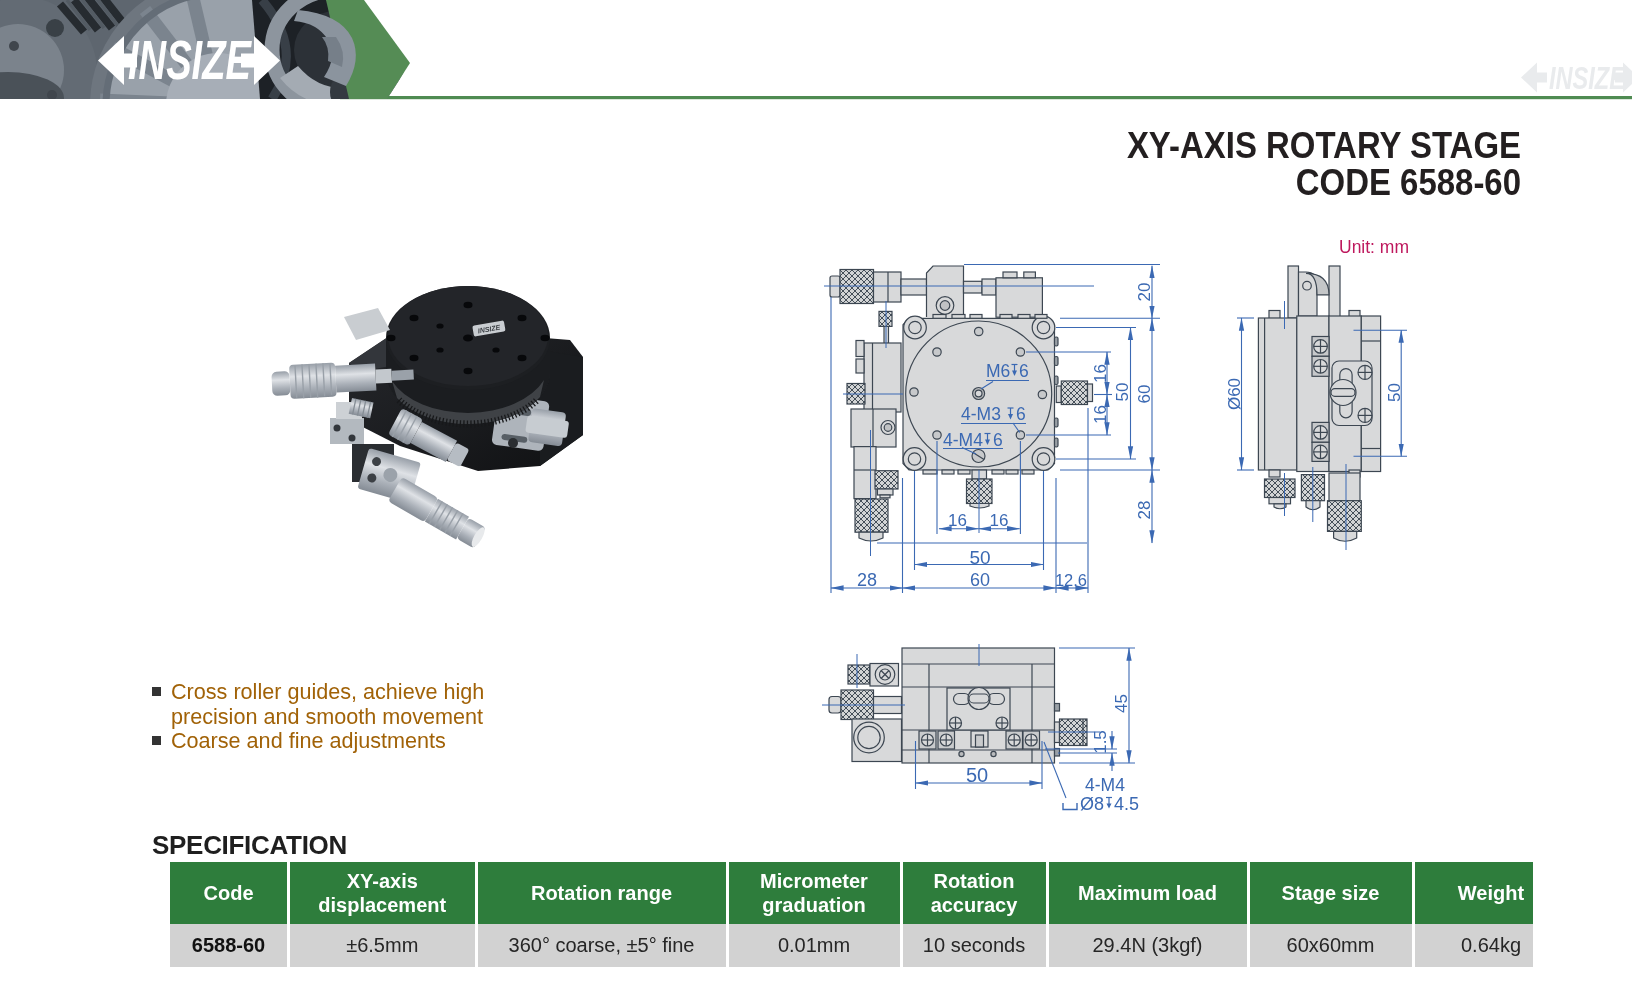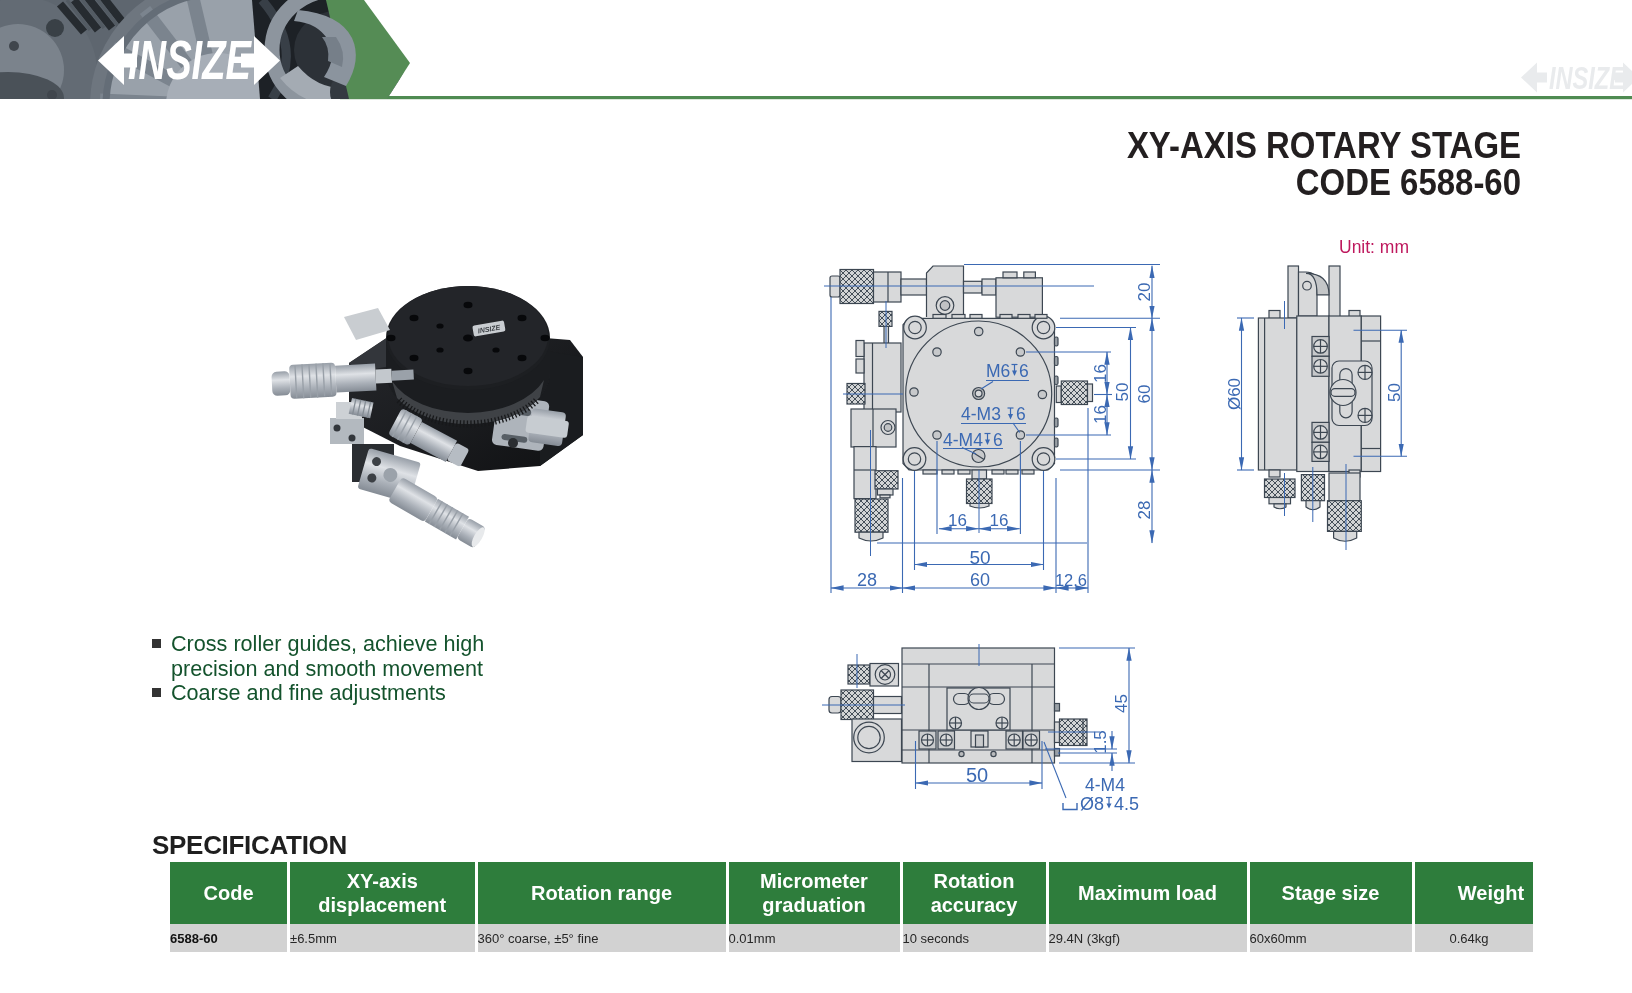--- a/index.html
+++ b/index.html
@@ -1,27 +1,27 @@
 <!DOCTYPE html>
 <html><head>
 <meta charset="utf-8">
 <style>
 html,body{margin:0;padding:0;}
 body{width:1632px;height:993px;background:#ffffff;position:relative;overflow:hidden;
  font-family:"Liberation Sans", sans-serif;}
 .abs{position:absolute;}
 #title{position:absolute;top:128px;left:900px;width:621px;text-align:right;
  font-weight:bold;font-size:36px;line-height:36.5px;color:#231f20;transform:scaleX(0.915);transform-origin:100% 0;}
-#bullets{position:absolute;top:632px;left:152px;width:430px;font-size:21.6px;line-height:24.6px;color:#14532d;}
+#bullets{position:absolute;top:680px;left:152px;width:430px;font-size:21.6px;line-height:24.6px;color:#a16207;}
 #bullets .it{position:relative;padding-left:19px;}
 #bullets .it:before{content:"";position:absolute;left:0;top:7px;width:9px;height:9px;background:#333;}
 #spec{position:absolute;top:830px;left:152px;font-size:26px;font-weight:bold;color:#1f1f1f;letter-spacing:-0.3px;}
 table{border-collapse:collapse;position:absolute;top:862px;left:154px;table-layout:fixed;margin-left:16px;}
 th{background:#2e7d3c;color:#fff;font-weight:bold;font-size:20px;line-height:24px;padding:0;height:62px;box-sizing:border-box;}
-td{background:#d2d2d2;color:#262626;font-size:13px;padding:0;height:28px;box-sizing:border-box;}
+td{background:#d2d2d2;color:#262626;font-size:20px;text-align:center;padding:0;height:43px;box-sizing:border-box;}
 th,td{border-left:3px solid #fff;border-right:3px solid #fff;}
 th:first-child,td:first-child{border-left:none;}
 th:last-child,td:last-child{border-right:none;padding-left:35px;}
 </style>
 </head>
 <body>
 
 <svg class="abs" style="left:0;top:0" width="1632" height="100" viewBox="0 0 1632 100">
 
   <rect x="340" y="96" width="1292" height="3.2" fill="#4f8b52"></rect>

